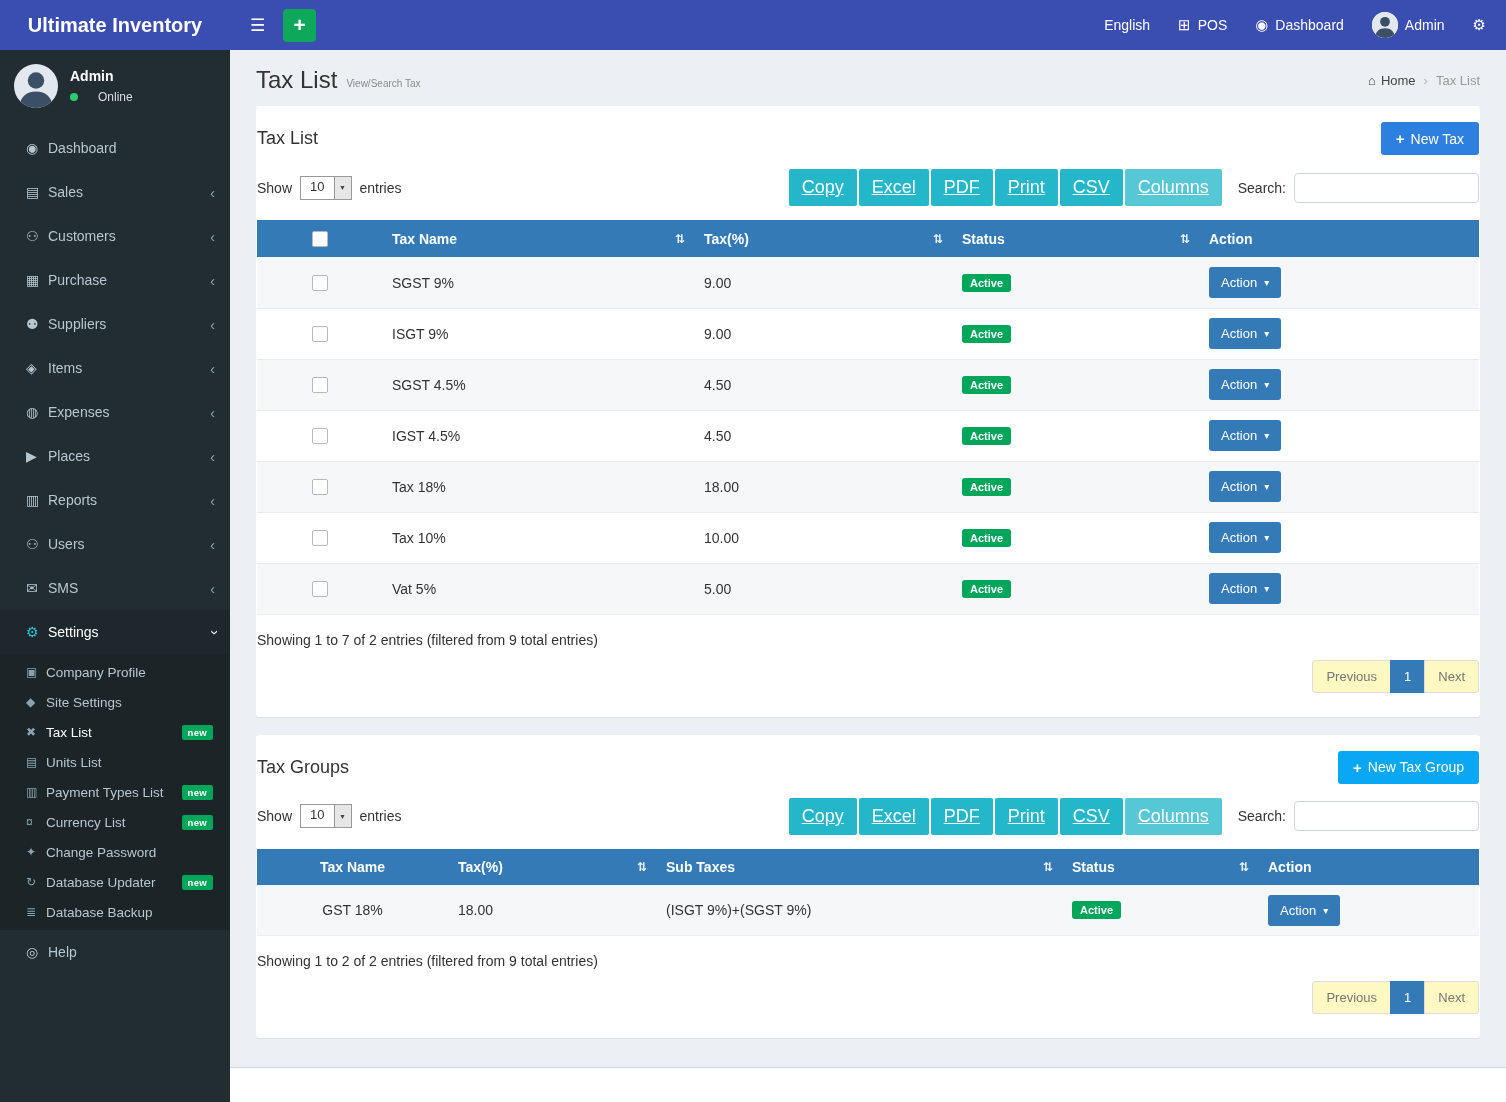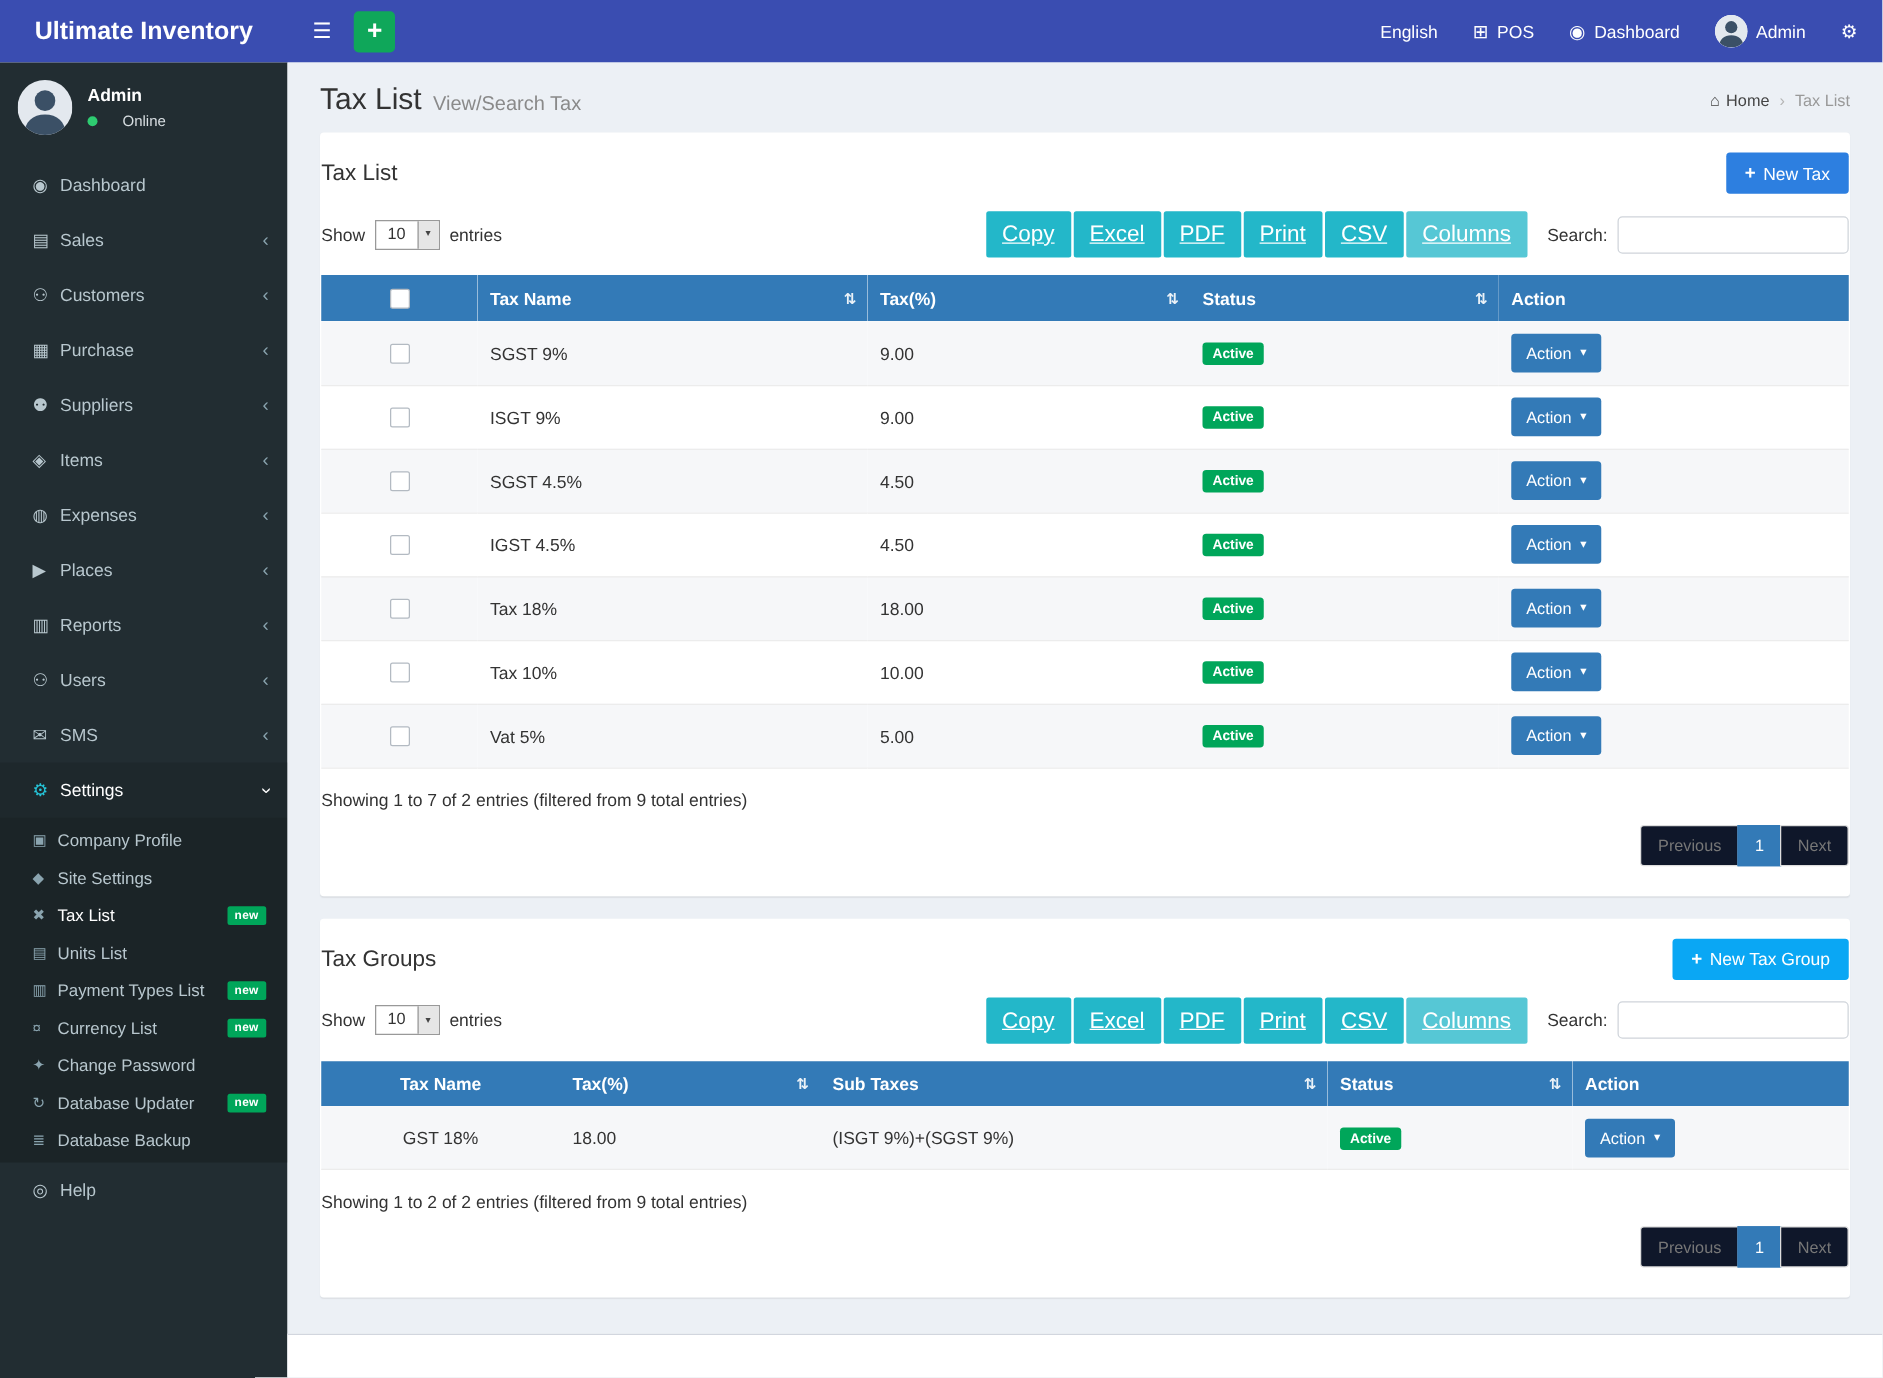--- a/index.html
+++ b/index.html
@@ -48,21 +48,21 @@
   .subitem .ico { width:20px; font-size:12px; color:#8aa4af; }
   .subitem.current { color:#fff; }
   .badge-new { margin-left:auto; margin-right:17px; background:#00a65a; color:#fff; font-size:9.5px;
                font-weight:bold; padding:2px 6px; border-radius:2px; letter-spacing:.3px; }
 
   
   .main { flex:1; display:flex; flex-direction:column; min-width:0; background:#ecf0f5; }
   .content { flex:1; padding:0 26px; }
   .content-header { display:flex; align-items:center; padding:16px 0 12px 0; }
   .page-title { font-size:24px; font-weight:400; color:#333; }
-  .page-sub { font-size:16px; color:#8a8a8a; margin-left:9px; margin-top:7px; }
+  .page-sub { font-size:10px; color:#8a8a8a; margin-left:9px; margin-top:7px; }
   .breadcrumb { margin-left:auto; display:flex; align-items:center; gap:8px; font-size:13px; color:#444; }
   .crumb-home { display:flex; align-items:center; gap:5px; cursor:pointer; }
   .crumb-sep { color:#b5b5b5; }
   .crumb-current { color:#999; }
 
   .panel { background:#fff; border-radius:3px; box-shadow:0 1px 1px rgba(0,0,0,.07); padding:14px 1px 24px 1px; margin-bottom:18px; }
   .panel-head { display:flex; align-items:center; padding:2px 0 14px 0; }
   .panel-title { font-size:18px; color:#333; }
   .btn-new { margin-left:auto; border:none; border-radius:3px; color:#fff; font-size:14px; padding:8px 15px;
              display:inline-flex; align-items:center; gap:6px; cursor:pointer; font-family:inherit; }
@@ -90,21 +90,21 @@
   .c-center { text-align:center !important; }
   .cbx { width:16px; height:16px; border:1px solid #b3bac2; border-radius:2px; background:#fff; display:inline-block; vertical-align:middle; cursor:pointer; }
   .badge-active { background:#00a65a; color:#fff; font-size:11px; font-weight:bold; padding:3px 8px; border-radius:3px; display:inline-block; }
   .btn-action { background:#337ab7; color:#fff; border:none; font-size:13px; padding:8px 12px; border-radius:3px;
                 display:inline-flex; align-items:center; gap:7px; cursor:pointer; font-family:inherit; }
   .btn-action .caret { font-size:10px; }
 
   .summary { font-size:14px; color:#333; padding:17px 0 8px 0; }
   .pager-row { display:flex; justify-content:flex-end; padding-top:4px; }
   .pager { display:flex; }
-  .page-btn { border:1px solid #ddd; background:#0f172a; color:#777; font-size:13px; padding:8px 13px; margin-left:-1px; cursor:pointer; font-family:inherit; }
+  .page-btn { border:1px solid #ddd; background:#fef9c3; color:#777; font-size:13px; padding:8px 13px; margin-left:-1px; cursor:pointer; font-family:inherit; }
   .page-btn.first { border-radius:3px 0 0 3px; }
   .page-btn.last { border-radius:0 3px 3px 0; }
   .page-btn.active { background:#337ab7; border-color:#337ab7; color:#fff; }
 
   .footer { background:#fff; border-top:1px solid #d2d6de; padding:17px 26px; display:flex; font-size:13.5px; color:#444; font-weight:bold; }
 </style>
 </head>
 <body>
 
 <div class="app">

